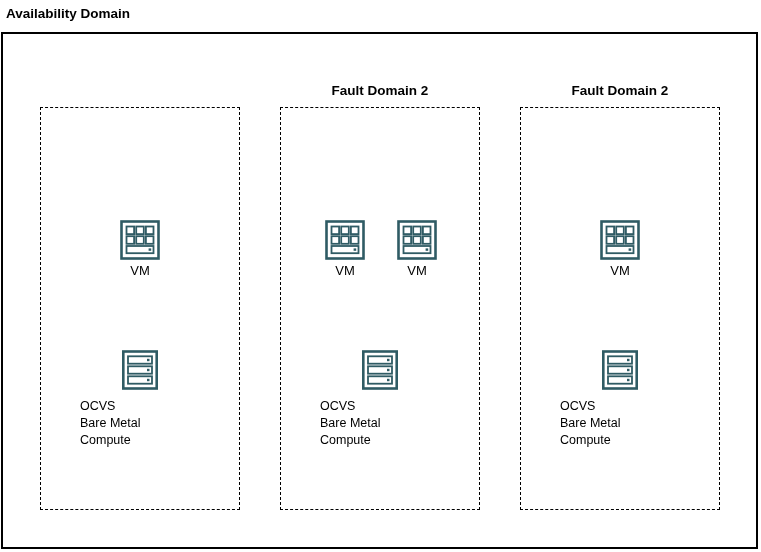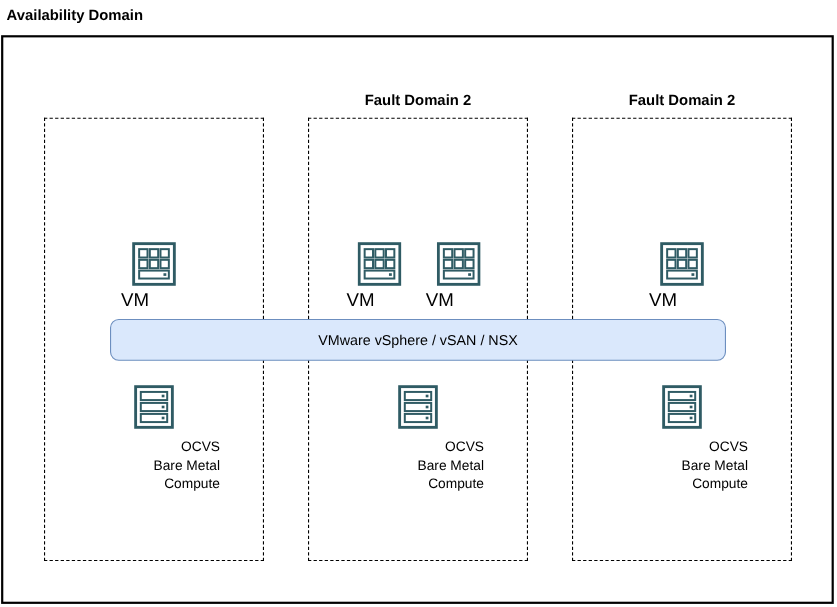--- a/index.html
+++ b/index.html
@@ -69,35 +69,35 @@
     z-index: 2;
   }
   .vm-icon { top: 220px; }
   .vm-icon.single { left: 80px; }
   .vm-icon.pair-a { left: 45px; }
   .vm-icon.pair-b { left: 117px; }
   .vm-label {
     position: absolute;
     top: 263px;
     width: 60px;
-    text-align: left;
-    font-size: 17px;
+    text-align: center;
+    font-size: 13px;
     z-index: 2;
     white-space: nowrap;
   }
   .vm-label.single { left: 70px; }
   .vm-label.pair-a { left: 35px; }
   .vm-label.pair-b { left: 107px; }
   .server-icon { top: 350px; left: 80px; }
   .compute-label {
     position: absolute;
     top: 398px;
     left: 40px;
     width: 120px;
-    text-align: right;
+    text-align: left;
     font-size: 12.5px;
     line-height: 17px;
     white-space: pre-line;
     z-index: 2;
   }
   .vsphere-bar {
     position: absolute;
     left: 100px;
     top: 290px;
     width: 560px;
@@ -190,15 +190,14 @@
       </svg>
     <div class="vm-label single">VM</div>
     <svg class="icon server-icon">
         <use href="#sym-server"></use>
       </svg>
     <div class="compute-label">OCVS
 Bare Metal
 Compute</div>
   </div>
 
-  <div class="vsphere-bar">VMware vSphere / vSAN / NSX</div>
 
 </div>
 
 </body></html>

